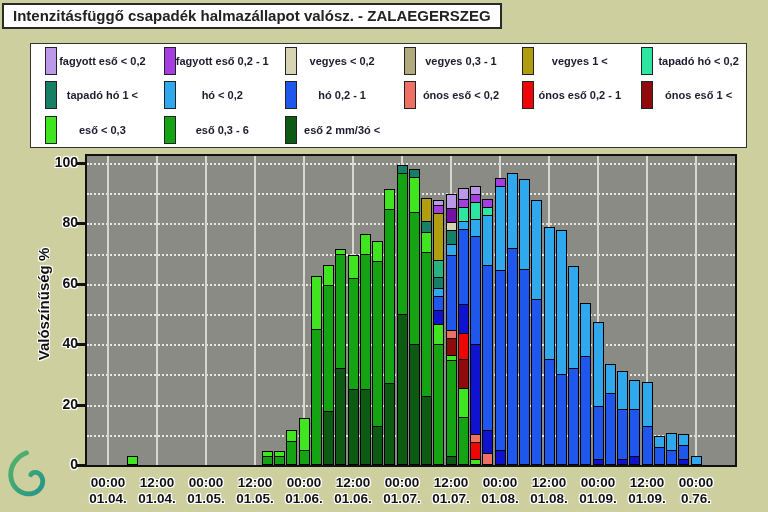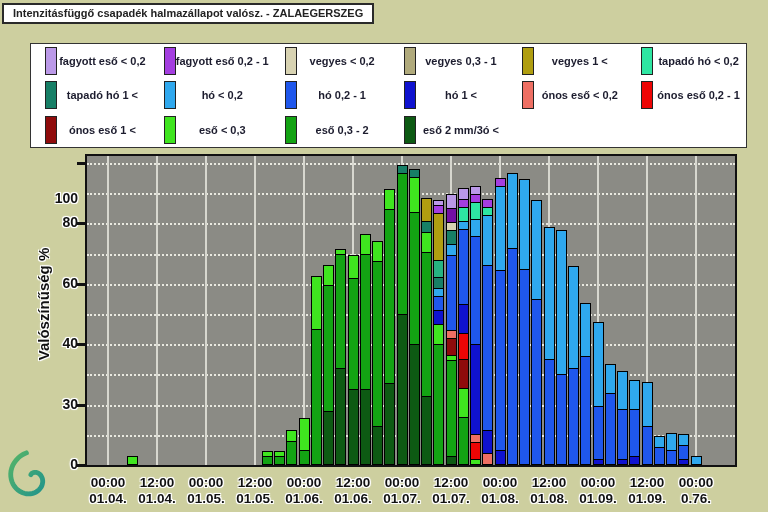--- a/index.html
+++ b/index.html
@@ -1,20 +1,20 @@
 <!DOCTYPE html>
 <html><head>
 <meta charset="utf-8">
 <style>
   html,body{margin:0;padding:0;}
   body{width:768px;height:512px;overflow:hidden;font-family:"Liberation Sans",sans-serif;}
   #stage{position:relative;width:768px;height:512px;background:#cdcf9f;overflow:hidden;}
 
   .titlebox{position:absolute;top:3px;background:#ffffff;border:2px solid #2a2a2a;
-    padding:2px 9px 3px 9px;font-size:11px;font-weight:bold;color:#222;white-space:nowrap;}
+    padding:2px 9px 3px 9px;font-size:15px;font-weight:bold;color:#222;white-space:nowrap;}
   #title{left:2px;}
   #daterange{right:2px;}
 
   #legend{position:absolute;left:30px;top:43px;width:715px;height:103px;background:#ffffff;
     border:1px solid #333;display:grid;grid-template-columns:repeat(6,1fr);
     grid-template-rows:repeat(3,1fr);align-items:center;}
   .legend-item{display:flex;align-items:center;height:100%;padding-left:14px;}
   .legend-swatch{width:10px;height:26px;border:1.5px solid #222;flex:0 0 auto;}
   .legend-label{flex:1;text-align:center;font-size:11px;font-weight:bold;color:#1c1c2e;
     white-space:nowrap;padding-right:2px;}
@@ -74,42 +74,38 @@
       </div>
       <div class="legend-item">
         <div class="legend-swatch" style="background: rgb(47, 168, 238);"></div>
         <div class="legend-label">hó &lt; 0,2</div>
       </div>
       <div class="legend-item">
         <div class="legend-swatch" style="background: rgb(31, 87, 236);"></div>
         <div class="legend-label">hó 0,2 - 1</div>
       </div>
       <div class="legend-item">
-        <div class="legend-swatch" style="background: rgb(15, 18, 207);"></div>
-        <div class="legend-label">hó 1 &lt;</div>
-      </div>
-      <div class="legend-item">
         <div class="legend-swatch" style="background: rgb(238, 111, 99);"></div>
         <div class="legend-label">ónos eső &lt; 0,2</div>
       </div>
       <div class="legend-item">
         <div class="legend-swatch" style="background: rgb(238, 5, 5);"></div>
         <div class="legend-label">ónos eső 0,2 - 1</div>
       </div>
       <div class="legend-item">
         <div class="legend-swatch" style="background: rgb(143, 11, 11);"></div>
         <div class="legend-label">ónos eső 1 &lt;</div>
       </div>
       <div class="legend-item">
         <div class="legend-swatch" style="background: rgb(63, 229, 31);"></div>
         <div class="legend-label">eső &lt; 0,3</div>
       </div>
       <div class="legend-item">
         <div class="legend-swatch" style="background: rgb(19, 163, 19);"></div>
-        <div class="legend-label">eső 0,3 - 2</div>
+        <div class="legend-label">eső 0,3 - 6</div>
       </div>
       <div class="legend-item">
         <div class="legend-swatch" style="background: rgb(13, 90, 19);"></div>
         <div class="legend-label">eső 2 mm/3ó &lt;</div>
       </div>
     </div>
 
   <div id="ylabel" class="halo">Valószínűség %</div>
 
   <div id="plot">
@@ -386,29 +382,29 @@
       <div class="xlabel halo" style="left: 618px; top: 475px;">
         <div>12:00</div>
         <div>01.09.</div>
       </div>
       <div class="xlabel halo" style="left: 667px; top: 475px;">
         <div>00:00</div>
         <div>0.76.</div>
       </div>
       <div class="ytick-label halo" style="left: 36px; top: 456px;">0</div>
       <div class="ytick-mark" style="left: 77px; top: 464px;"></div>
-      <div class="ytick-label halo" style="left: 36px; top: 395.6px;">30</div>
+      <div class="ytick-label halo" style="left: 36px; top: 395.6px;">20</div>
       <div class="ytick-mark" style="left: 77px; top: 403.6px;"></div>
       <div class="ytick-label halo" style="left: 36px; top: 335.2px;">40</div>
       <div class="ytick-mark" style="left: 77px; top: 343.2px;"></div>
       <div class="ytick-label halo" style="left: 36px; top: 274.8px;">60</div>
       <div class="ytick-mark" style="left: 77px; top: 282.8px;"></div>
       <div class="ytick-label halo" style="left: 36px; top: 214.4px;">80</div>
       <div class="ytick-mark" style="left: 77px; top: 222.4px;"></div>
-      <div class="ytick-label halo" style="left: 36px; top: 154px; margin-top: 36px;">100</div>
+      <div class="ytick-label halo" style="left: 36px; top: 154px;">100</div>
       <div class="ytick-mark" style="left: 77px; top: 162px;"></div>
     </div>
 
   <svg id="logo" viewBox="0 0 64 64">
     <defs>
       <linearGradient id="spiralgrad" x1="0" y1="0" x2="1" y2="1">
         <stop offset="0" stop-color="#55b468"></stop>
         <stop offset="1" stop-color="#23958a"></stop>
       </linearGradient>
     </defs>

